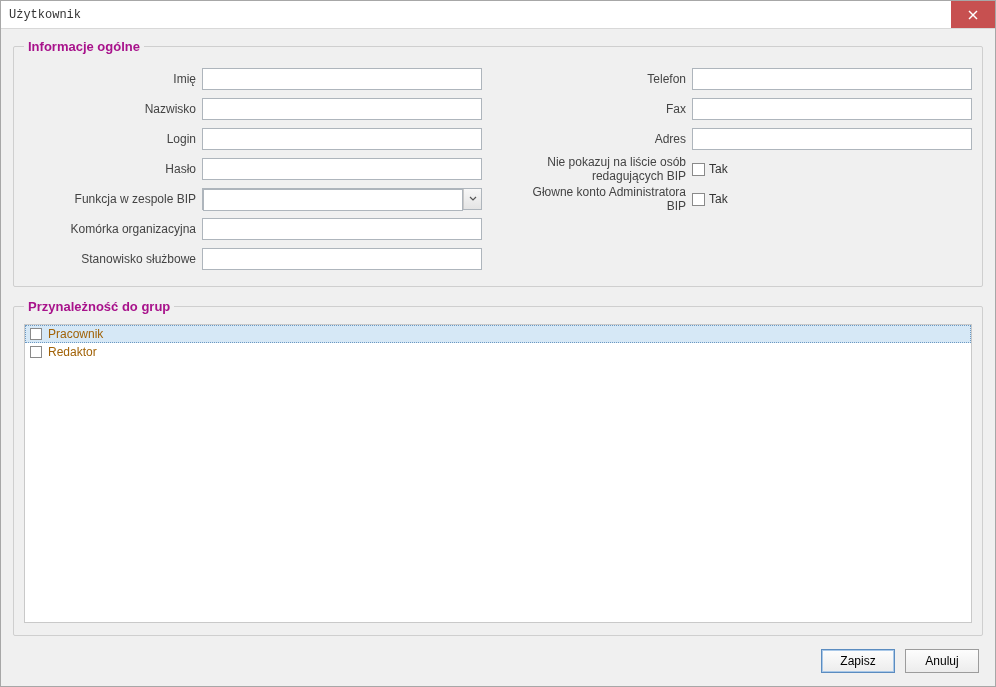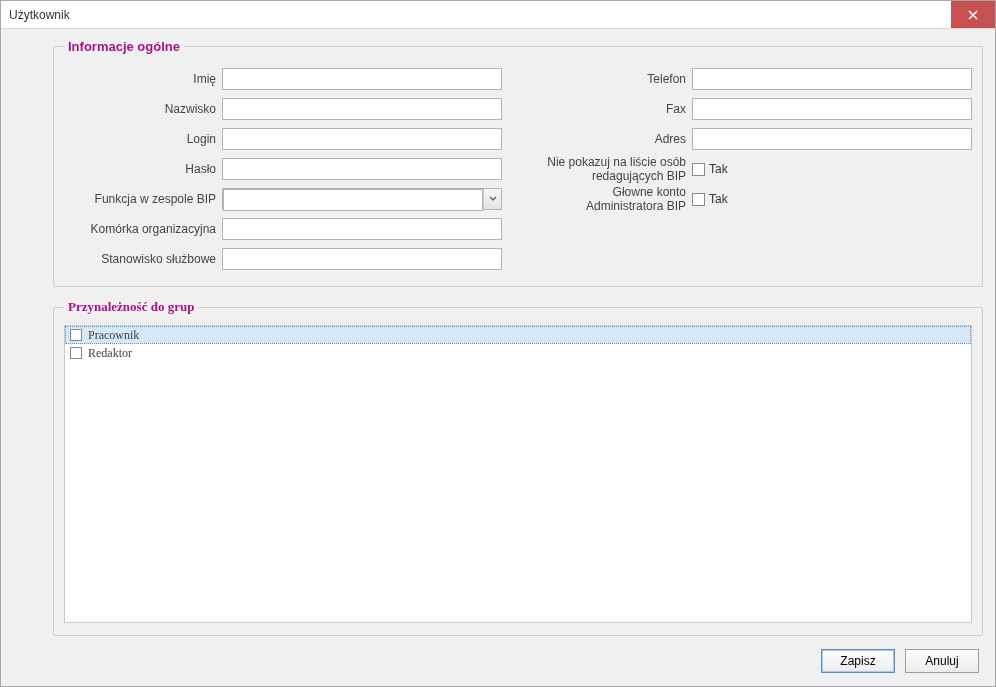--- a/index.html
+++ b/index.html
@@ -19,41 +19,41 @@
     display: flex;
     flex-direction: column;
   }
   .titlebar {
     height: 28px;
     background: #fff;
     border-bottom: 1px solid #d8d8d8;
     display: flex;
     align-items: center;
     padding-left: 8px;
+    font-family: Liberation Mono, monospace;
   }
   .titlebar-title {
     flex: 1;
     font-size: 12px;
     color: #333;
   }
   .titlebar-close {
     width: 44px; height: 27px;
     background: #c75050;
     display: flex;
     align-items: center;
     justify-content: center;
     cursor: pointer;
   }
   .titlebar-close svg { display:block; }
   .body {
     flex: 1;
     padding: 10px 12px 8px 12px;
     display: flex;
     flex-direction: column;
-    margin-left: 40px;
   }
   fieldset.group {
     border: 1px solid #cfcfcf;
     border-radius: 2px;
     padding: 10px 10px 12px 10px;
     margin: 0 0 12px 0;
   }
   fieldset.group > legend {
     padding: 0 4px;
     font-weight: bold;
@@ -144,21 +144,20 @@
     border: 1px solid #8a8a8a;
     background: #fff;
     display: inline-block;
     cursor: pointer;
   }
 
   fieldset.groups-fieldset {
     flex: 1;
     display: flex;
     margin-bottom: 8px;
-    font-family: Liberation Serif, serif;
   }
   .group-list {
     flex: 1;
     background: #fff;
     border: 1px solid #c9c9c9;
     overflow: auto;
   }
   .group-item {
     display: flex;
     align-items: center;
@@ -167,21 +166,21 @@
     gap: 6px;
     border: 1px solid transparent;
   }
   .group-item.selected {
     background: #d6e8f6;
     border: 1px dotted #6b98c2;
   }
   .group-item .checkbox {
     width: 12px; height: 12px;
   }
-  .group-item-label { color: #404040; }
+  .group-item-label { color: #a16207; }
 
   .footer {
     height: 34px;
     display: flex;
     align-items: center;
     justify-content: flex-end;
     gap: 10px;
     padding-right: 4px;
   }
   .btn {

